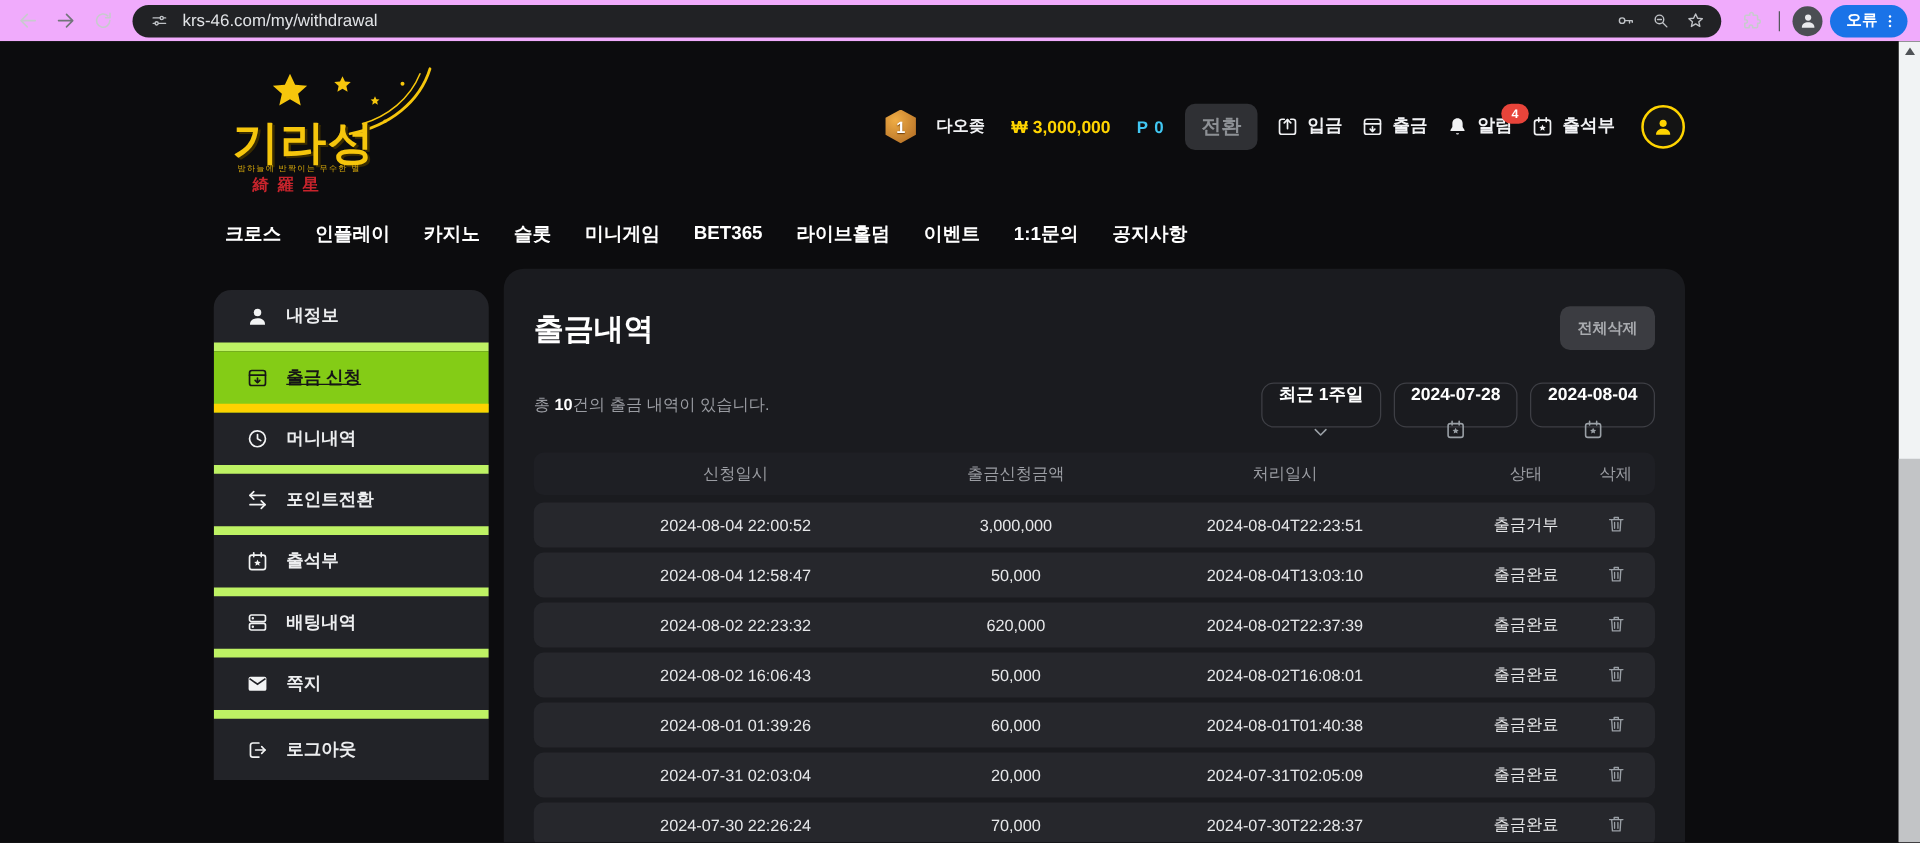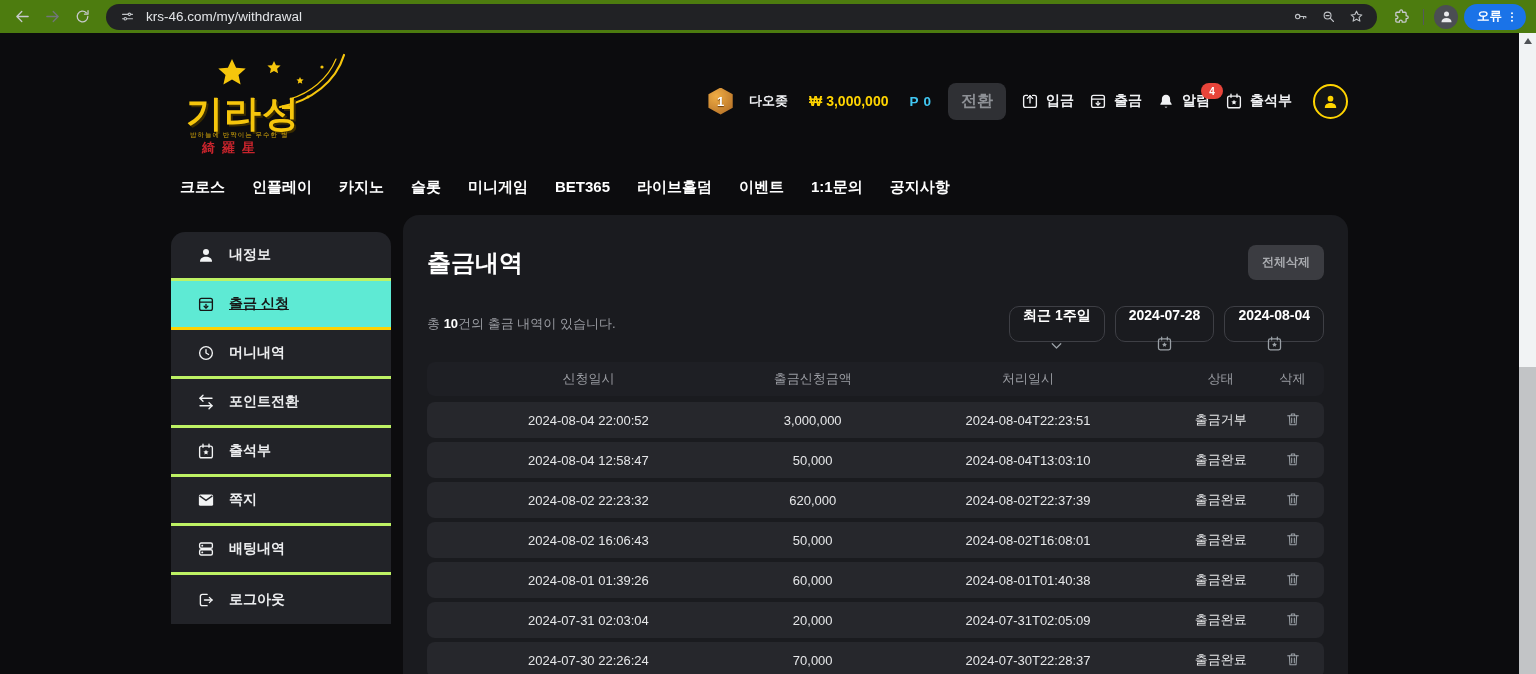--- a/index.html
+++ b/index.html
@@ -5,21 +5,21 @@
   html,body{margin:0;padding:0;}
   body{
     width:1536px;height:674px;overflow:hidden;background:#0c0c0e;
     font-family:"Liberation Sans","DejaVu Sans",sans-serif;
     -webkit-font-smoothing:antialiased;
   }
   .clickable{cursor:pointer;}
 
   
   .browser-bar{
-    height:33px;background:#4d7c0f;display:flex;align-items:center;
+    height:33px;background:#f0abfc;display:flex;align-items:center;
     padding:0 10px;gap:6px;box-sizing:border-box;
   }
   .bicon{width:24px;height:24px;display:flex;align-items:center;justify-content:center;color:#c8cace;flex:none;}
   .bicon.dim{color:#72757a;}
   .bicon svg{width:17px;height:17px;}
   .omnibox{
     flex:1;height:26px;background:#212225;border-radius:13px;display:flex;align-items:center;
     padding:0 12px;gap:10px;margin:0 6px;min-width:0;
   }
   .oicon{width:18px;height:18px;color:#bfc2c6;flex:none;display:flex;align-items:center;justify-content:center;}
@@ -94,26 +94,26 @@
   .nav-item{color:#ffffff;font-size:15px;font-weight:800;text-decoration:none;white-space:nowrap;}
 
   
   .content{display:flex;gap:12px;margin:18px 171px 0 171px;align-items:flex-start;}
   .sidebar{
     width:220px;flex:none;margin-top:17px;background:#222328;border-radius:14px 14px 0 0;
     overflow:hidden;
   }
   .sb-item{
     height:49px;display:flex;align-items:center;gap:14px;padding:0 26px;
-    border-bottom:3px solid #bef264;color:#ecedef;font-size:14px;font-weight:700;box-sizing:border-box;
+    border-bottom:7px solid #bef264;color:#ecedef;font-size:14px;font-weight:700;box-sizing:border-box;
   }
   .sb-item:last-child{border-bottom:none;}
   .sb-icon{width:18px;height:18px;color:#f2f3f4;display:inline-flex;flex:none;}
   .sb-icon svg{width:100%;height:100%;}
-  .sb-item.active{background:#5eead4;color:#161616;border-color:#fdd200;text-decoration:underline;}
+  .sb-item.active{background:#84cc16;color:#161616;border-color:#fdd200;text-decoration:underline;}
   .sb-item.active .sb-icon{color:#161616;}
 
   .panel{flex:1;background:#1a1b1f;border-radius:16px;padding:30px 24px;box-sizing:border-box;min-height:560px;}
   .title-row{display:flex;align-items:center;justify-content:space-between;}
   .panel h1{margin:0;font-size:24px;font-weight:800;color:#ffffff;}
   .del-all{
     background:#3b3c41;border:none;border-radius:8px;color:#a9abaf;font-size:12px;font-weight:700;
     padding:9px 14px;font-family:inherit;
   }
   .filter-row{display:flex;align-items:center;justify-content:space-between;margin-top:26px;}
@@ -350,36 +350,36 @@
               <svg viewBox="0 0 24 24" fill="none" stroke="currentColor" stroke-width="1.8" stroke-linecap="round" stroke-linejoin="round">
                 <rect x="3.5" y="5.5" width="17" height="15.5" rx="2.5"></rect>
                 <path d="M8 3v4M16 3v4"></path>
                 <path fill="currentColor" stroke="none" d="m12 10.2 1.1 2.2 2.4.3-1.8 1.6.5 2.4-2.2-1.2-2.2 1.2.5-2.4-1.8-1.6 2.4-.3z"></path>
               </svg>
             </span>
             <span>출석부</span>
           </div>
           <div class="sb-item clickable">
             <span class="sb-icon">
-              <svg viewBox="0 0 24 24">
-                <rect x="2.5" y="4.5" width="19" height="15" rx="2" fill="currentColor"></rect>
-                <path d="m3.5 6.5 8.5 6 8.5-6" stroke="#232429" stroke-width="1.8" fill="none"></path>
-              </svg>
-            </span>
-            <span>쪽지</span>
-          </div>
-          <div class="sb-item clickable">
-            <span class="sb-icon">
               <svg viewBox="0 0 24 24" fill="none" stroke="currentColor" stroke-width="1.8" stroke-linecap="round" stroke-linejoin="round">
                 <rect x="3.5" y="4" width="17" height="7" rx="2"></rect>
                 <rect x="3.5" y="13" width="17" height="7" rx="2"></rect>
                 <path d="M7 7.5h.01M7 16.5h.01" stroke-width="2.6"></path>
               </svg>
             </span>
             <span>배팅내역</span>
+          </div>
+          <div class="sb-item clickable">
+            <span class="sb-icon">
+              <svg viewBox="0 0 24 24">
+                <rect x="2.5" y="4.5" width="19" height="15" rx="2" fill="currentColor"></rect>
+                <path d="m3.5 6.5 8.5 6 8.5-6" stroke="#232429" stroke-width="1.8" fill="none"></path>
+              </svg>
+            </span>
+            <span>쪽지</span>
           </div>
           <div class="sb-item clickable">
             <span class="sb-icon">
               <svg viewBox="0 0 24 24" fill="none" stroke="currentColor" stroke-width="1.8" stroke-linecap="round" stroke-linejoin="round">
                 <path d="M13.5 4.5H7A2.5 2.5 0 0 0 4.5 7v10A2.5 2.5 0 0 0 7 19.5h6.5"></path>
                 <path d="M10 12h10"></path>
                 <path d="m16.5 8.5 3.5 3.5-3.5 3.5"></path>
               </svg>
             </span>
             <span>로그아웃</span>

